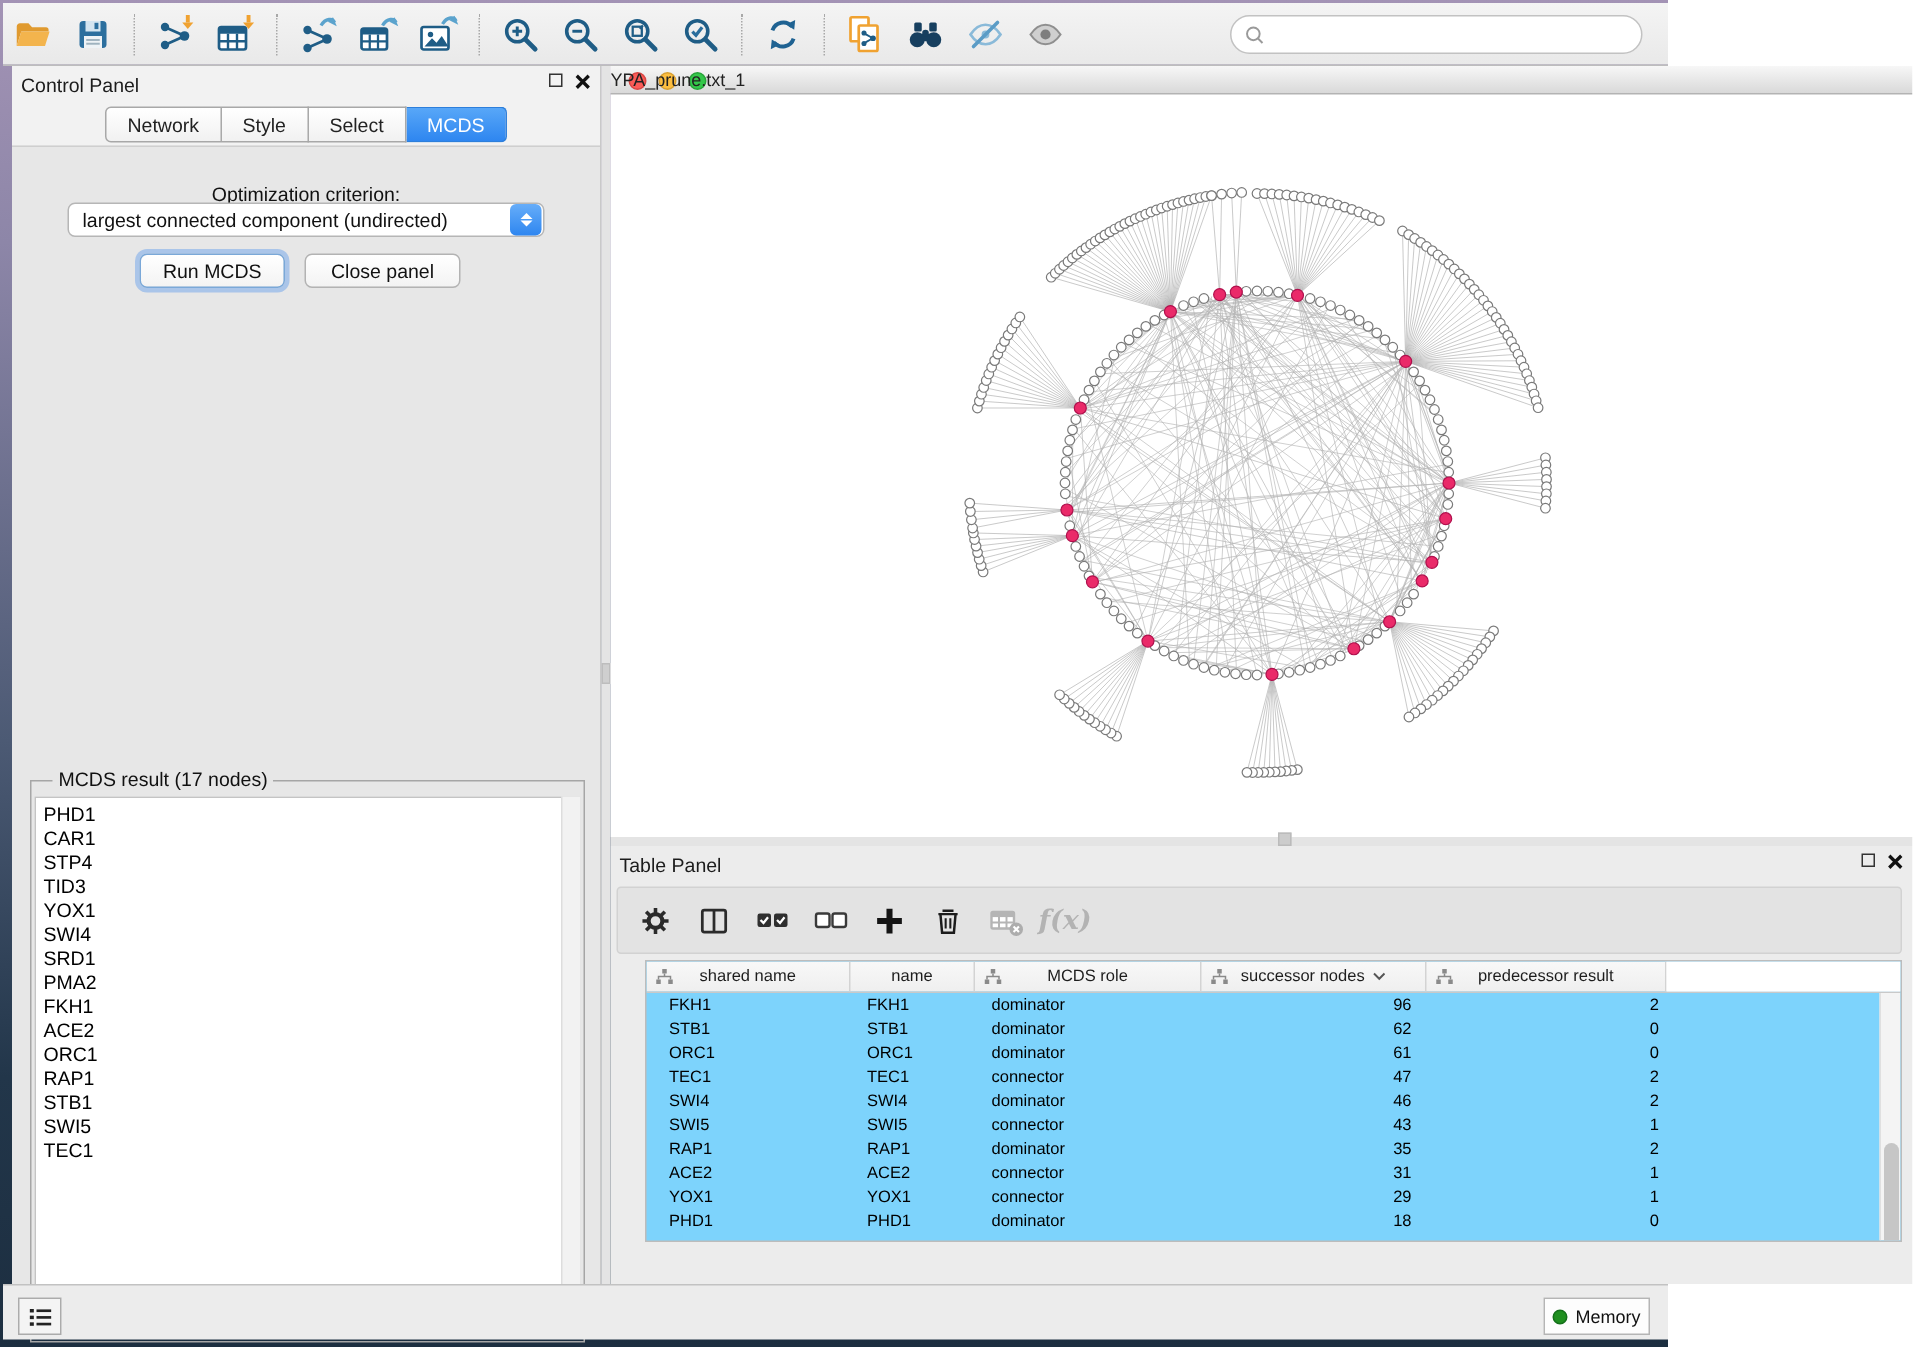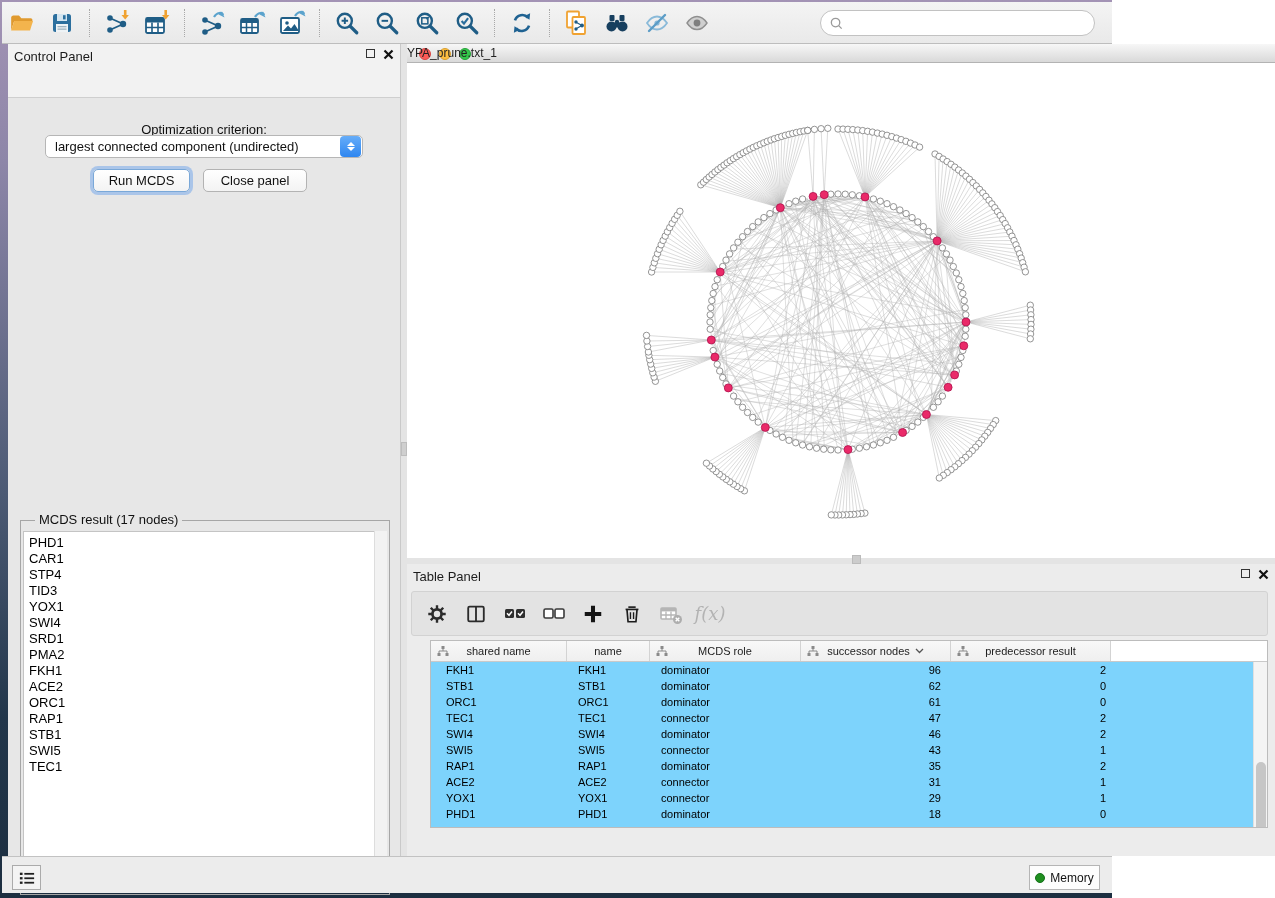--- a/index.html
+++ b/index.html
@@ -80,21 +80,21 @@
   #tl-min   { left:32px; background:#fdbe40; border:1px solid #d9a031; }
   #tl-max   { left:52px; background:#34c84a; border:1px solid #27a339; }
   #net-canvas { position:absolute; left:0; top:19px; width:868px; height:495px; }
 
   
   #table-panel { position:absolute; left:407px; top:564px; width:868px; height:292px; background:#ececec; }
   #tp-toolbar { position:absolute; left:4px; right:7px; top:27px; height:45px;
     background:#e3e3e3; border:1px solid #d2d2d2; border-radius:3px;
     display:flex; align-items:center; padding-left:12px; gap:13px; }
   .ticon { width:26px; height:26px; display:flex; align-items:center; justify-content:center; }
-  .fx-label { font-family:"DejaVu Serif", serif; font-style:italic; font-size:18px; color:#b3b3b3; }
+  .fx-label { font-family:"DejaVu Serif", serif; font-style:italic; font-size:18px; color:#b3b3b3;font-weight:bold; }
 
   #node-table { position:absolute; left:23px; right:7px; top:76px; height:188px;
     background:#7dd3fc; border:1px solid #bcbcbc; overflow:hidden; }
   .tgrid { display:grid; grid-template-columns:136px 83px 151px 150px 160px 1fr; }
   #thead { height:21px; background:linear-gradient(#f8f8f8,#efefef); border-bottom:1px solid #c9c9c9; }
   .hcell { position:relative; display:flex; align-items:center; justify-content:center;
     border-right:1px solid #d3d3d3; font-size:11px; color:#1d1d1d; gap:5px; }
   .hcell .tree { position:absolute; left:6px; top:5px; }
   .trow { height:16px; }
   .tcell { font-size:11px; color:#000; line-height:16px; white-space:nowrap; overflow:hidden; }
@@ -315,20 +315,26 @@
     <div class="panel-titlebar">
       <span>Control Panel</span>
       <span class="panel-wctl">
         <span class="wicon-box"></span>
         <span>
           <svg width="11" height="11" viewBox="0 0 11 11">
               <path d="M1.5 1.5l8 8M9.5 1.5l-8 8" stroke="#111" stroke-width="2.2"></path>
             </svg>
         </span>
       </span>
+    </div>
+    <div id="cp-tabs" class="seg">
+      <button class="seg-btn">Network</button>
+      <button class="seg-btn">Style</button>
+      <button class="seg-btn">Select</button>
+      <button class="seg-btn active">MCDS</button>
     </div>
     <div class="cp-content">
       <div id="opt-label">Optimization criterion:</div>
       <div id="opt-select">
         <span class="val">largest connected component (undirected)</span>
         <span class="stepper">
             <span class="chev-up"></span>
             <span class="chev-dn"></span>
           </span>
       </div>

